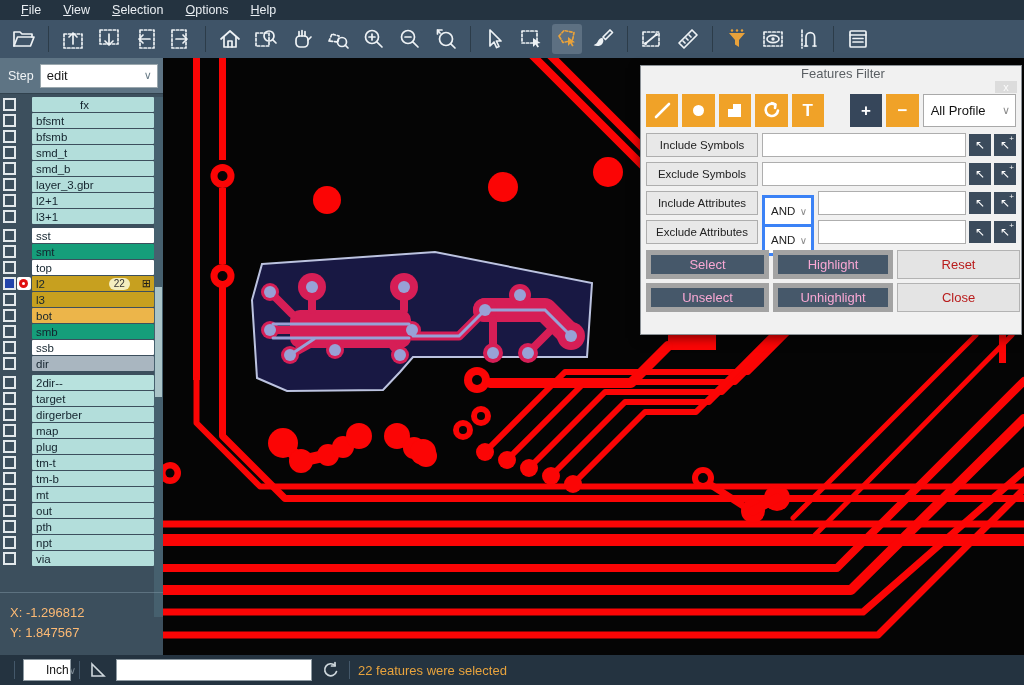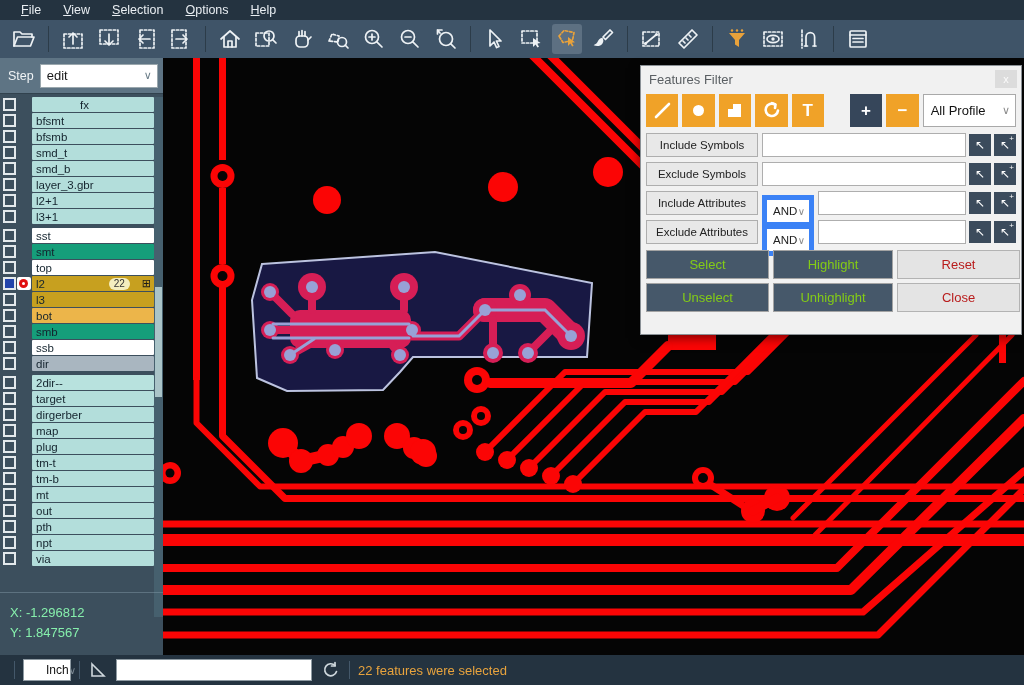--- a/index.html
+++ b/index.html
@@ -42,57 +42,57 @@
     background:#e01010; border-radius:50%; }
   .dottile:after { content:""; position:absolute; left:5px; top:5px; width:3px; height:3px;
     background:#fff; border-radius:50%; }
   .lname { margin-left:1px; flex:1; height:15px; display:flex; align-items:center;
     font-size:11.5px; color:#14242e; padding-left:4px; border-radius:1px; }
   .badge { background:#f4eebf; color:#333; border-radius:7px; font-size:10px;
     padding:0 5px; margin-right:12px; line-height:12px; }
   .gridic { font-size:11px; color:#1a1a1a; margin-right:3px; line-height:11px; }
   .vscroll { position:absolute; right:0; top:39px; width:9px; height:520px; background:#46606e; }
   .vthumb { position:absolute; left:1px; top:190px; width:7px; height:110px; background:#aac4c8; }
-  .coords { position:absolute; left:10px; bottom:12px; color:#86efac; font-size:13px; line-height:20px; }
+  .coords { position:absolute; left:10px; bottom:12px; color:#fdba74; font-size:13px; line-height:20px; }
   .coordline { border-top:1px solid #7d95a3; position:absolute; left:0; bottom:62px; width:163px; opacity:.5;}
   
   .canvas { position:absolute; left:163px; top:58px; width:861px; height:597px;
     background:#050505; overflow:hidden; }
   .canvas svg { position:absolute; inset:0; }
   
   .dialog { position:absolute; left:640px; top:65px; width:382px; height:270px;
     background:#f1f1f1; border:1px solid #8b9196; box-shadow:0 3px 10px rgba(0,0,0,.5); z-index:20; }
-  .dtitle { height:26px; display:flex; align-items:center; padding-left:8px;
-    color:#5a5f63; font-size:13px; }
+  .dtitle { height:26px; display:flex; align-items:center; padding-left:24px;
+    color:#5a5f63; font-size:13px;flex-direction:column; }
   .dclose { margin-left:auto; width:22px; height:18px; margin-right:4px; background:#dcdcdc;
     color:#fbfbfb; font-size:11px; display:flex; align-items:center; justify-content:center; }
   .dtools { display:flex; align-items:center; padding:2px 5px 6px 5px; }
   .obtn { width:33px; height:33px; background:#f0a228; margin-right:4px; display:flex;
     align-items:center; justify-content:center; color:#fff; font-weight:bold; font-size:17px; }
   .obtn svg { width:19px; height:19px; stroke:#fff; stroke-width:2.6; fill:none; stroke-linecap:round;}
   .obtn .wf { fill:#fff; stroke:none; }
   .dkbtn { background:#36465a; }
   .plusbtn { margin-left:22px; }
   .profsel { margin-left:auto; background:#fff; border:1px solid #a9a9a9; height:33px;
     width:95px; display:flex; align-items:center; font-size:13px; color:#111; padding-left:7px; }
   .profsel .chev { margin-left:auto; margin-right:5px; color:#8a8a8a; font-size:11px; }
   .frow { display:flex; align-items:center; margin:0 5px 5px 5px; height:24px; }
   .flab { width:112px; height:24px; background:#e8e8e8; border:1px solid #aeaeae;
     font-size:11.5px; color:#222; display:flex; align-items:center; justify-content:center; }
-  .fop { width:52px; height:32px; background:#fff; border:5px solid #3b82f6; margin-left:4px;
+  .fop { width:52px; height:32px; background:#fff; border:3px solid #3b82f6; margin-left:4px;
     font-size:11.5px; color:#222; display:flex; align-items:center; padding-left:6px;margin-top:16px; }
   .fop .chev { margin-left:auto; margin-right:4px; color:#8a8a8a; font-size:10px; }
   .finput { flex:1; height:24px; background:#fff; border:1px solid #aeaeae; margin-left:4px; }
   .fabtn { width:22px; height:22px; background:#3b4b5c; color:#fff; margin-left:3px;
     display:flex; align-items:center; justify-content:center; font-size:12px; position:relative; }
   .fabtn .tplus { position:absolute; right:2px; top:0px; font-size:8px; }
   .dbuttons { display:grid; grid-template-columns:123px 120px 123px; grid-auto-rows:29px;
     gap:4px; margin:6px 5px 0 5px; }
-  .abtn { background:#46586a; color:#84cc16; font-size:13px; display:flex; align-items:center;
-    justify-content:center; border:1px solid #a3a3a3; }
+  .abtn { background:#46586a; color:#f9a8d4; font-size:13px; display:flex; align-items:center;
+    justify-content:center; border:5px solid #a3a3a3; }
   .abtn.light { background:#e4e4e4; color:#b91c1c; border:1px solid #b3b3b3; }
   
   .bottombar { position:absolute; left:0; top:655px; width:1024px; height:30px;
     background:#243340; display:flex; align-items:center; }
   .bsep { width:1px; height:18px; background:#44586a; margin:0 8px; }
   .unitsel { width:48px; height:22px; background:#fff; border:1px solid #8e9aa2; display:flex;
     align-items:center; font-size:12px; color:#111; padding-left:22px; }
   .unitsel .chev { margin-left:auto; margin-right:3px; color:#7d8b94; font-size:10px; }
   .cornerico { width:20px; height:20px; stroke:#cfd8dd; stroke-width:1.6; fill:none; }
   .binput { width:196px; height:22px; background:#fff; border:1px solid #8e9aa2; margin-left:8px; }

